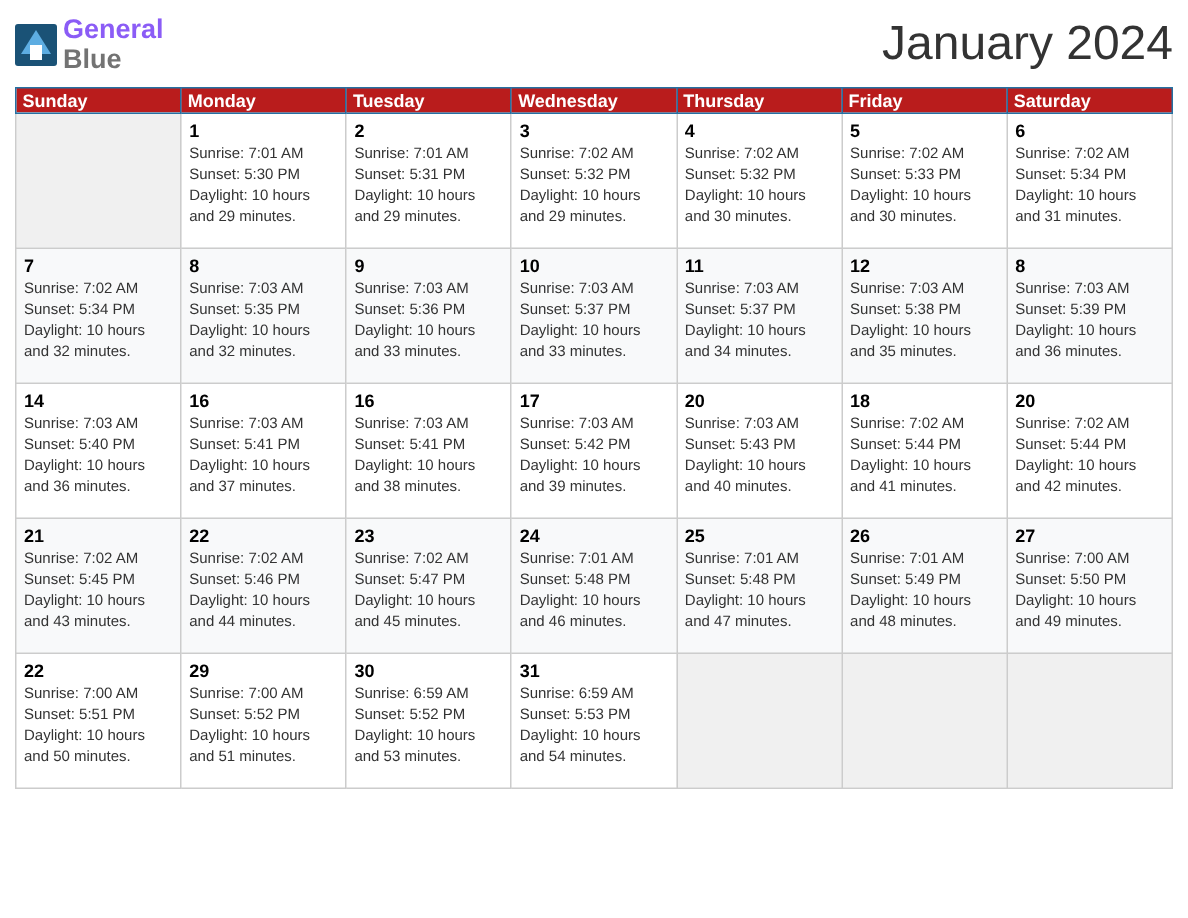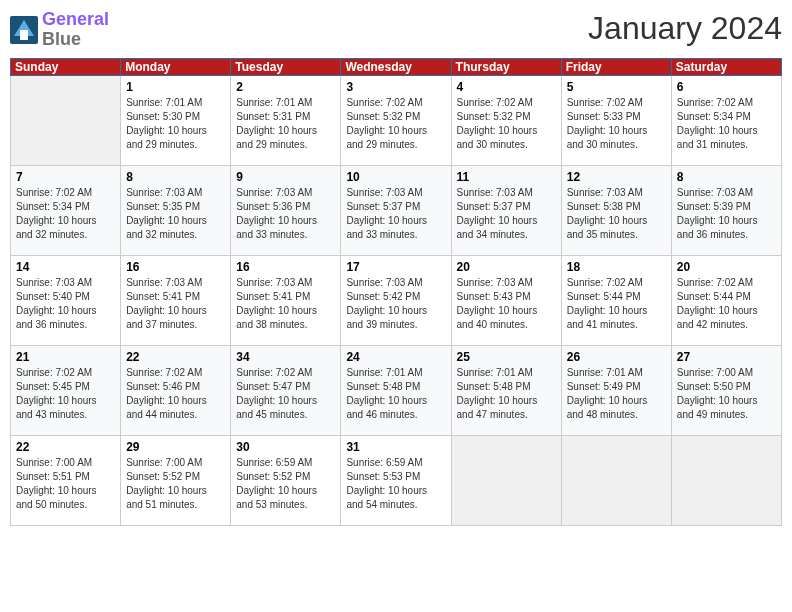--- a/index.html
+++ b/index.html
@@ -275,21 +275,21 @@
 and 43 minutes.</div>
         </td>
         <td>
           <span class="day-num">22</span>
           <div class="day-info" style="white-space: pre-line;">Sunrise: 7:02 AM
 Sunset: 5:46 PM
 Daylight: 10 hours
 and 44 minutes.</div>
         </td>
         <td>
-          <span class="day-num">34</span>
+          <span class="day-num">23</span>
           <div class="day-info" style="white-space: pre-line;">Sunrise: 7:02 AM
 Sunset: 5:47 PM
 Daylight: 10 hours
 and 45 minutes.</div>
         </td>
         <td>
           <span class="day-num">24</span>
           <div class="day-info" style="white-space: pre-line;">Sunrise: 7:01 AM
 Sunset: 5:48 PM
 Daylight: 10 hours

